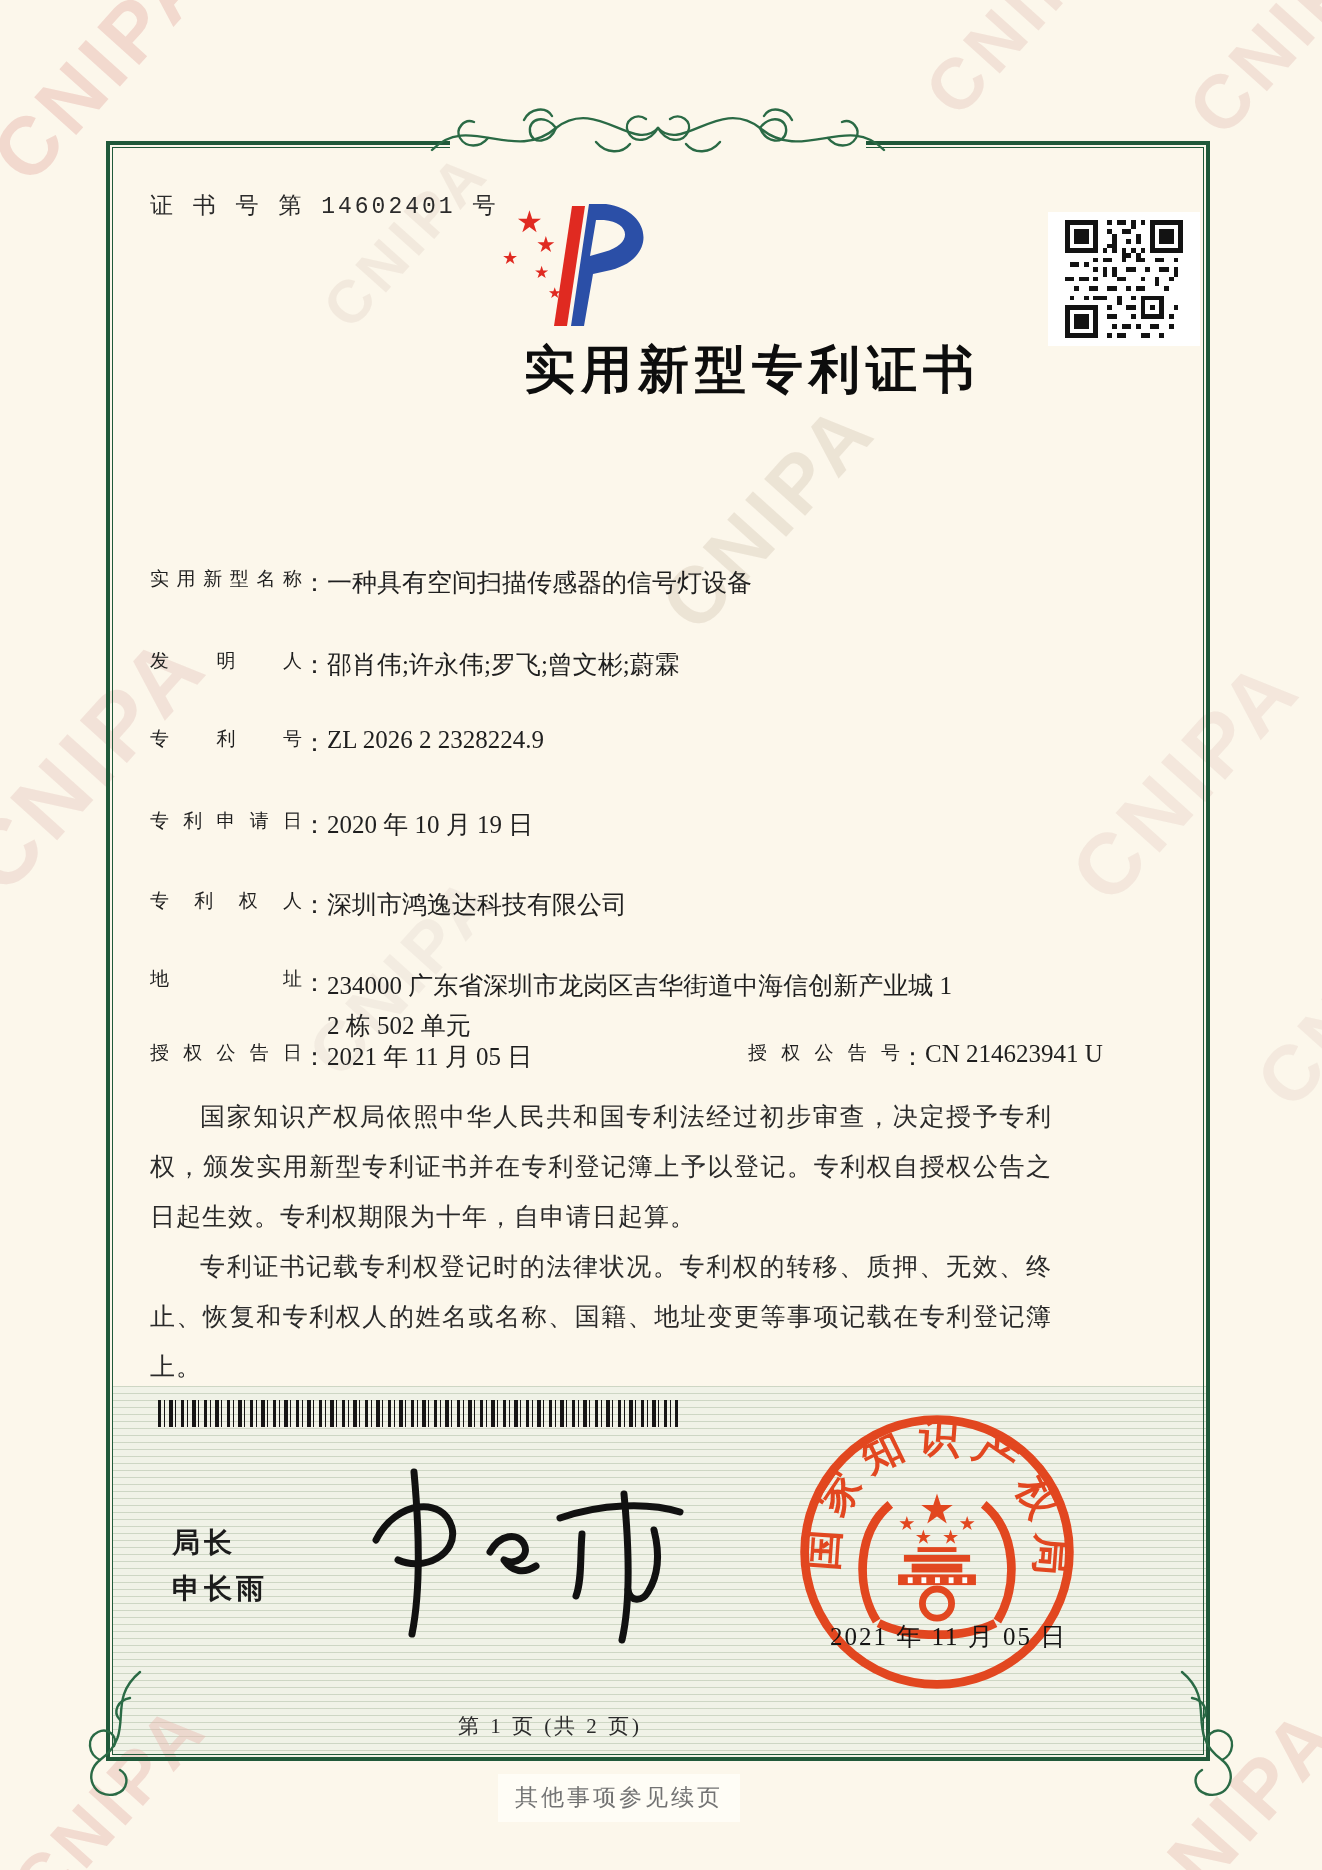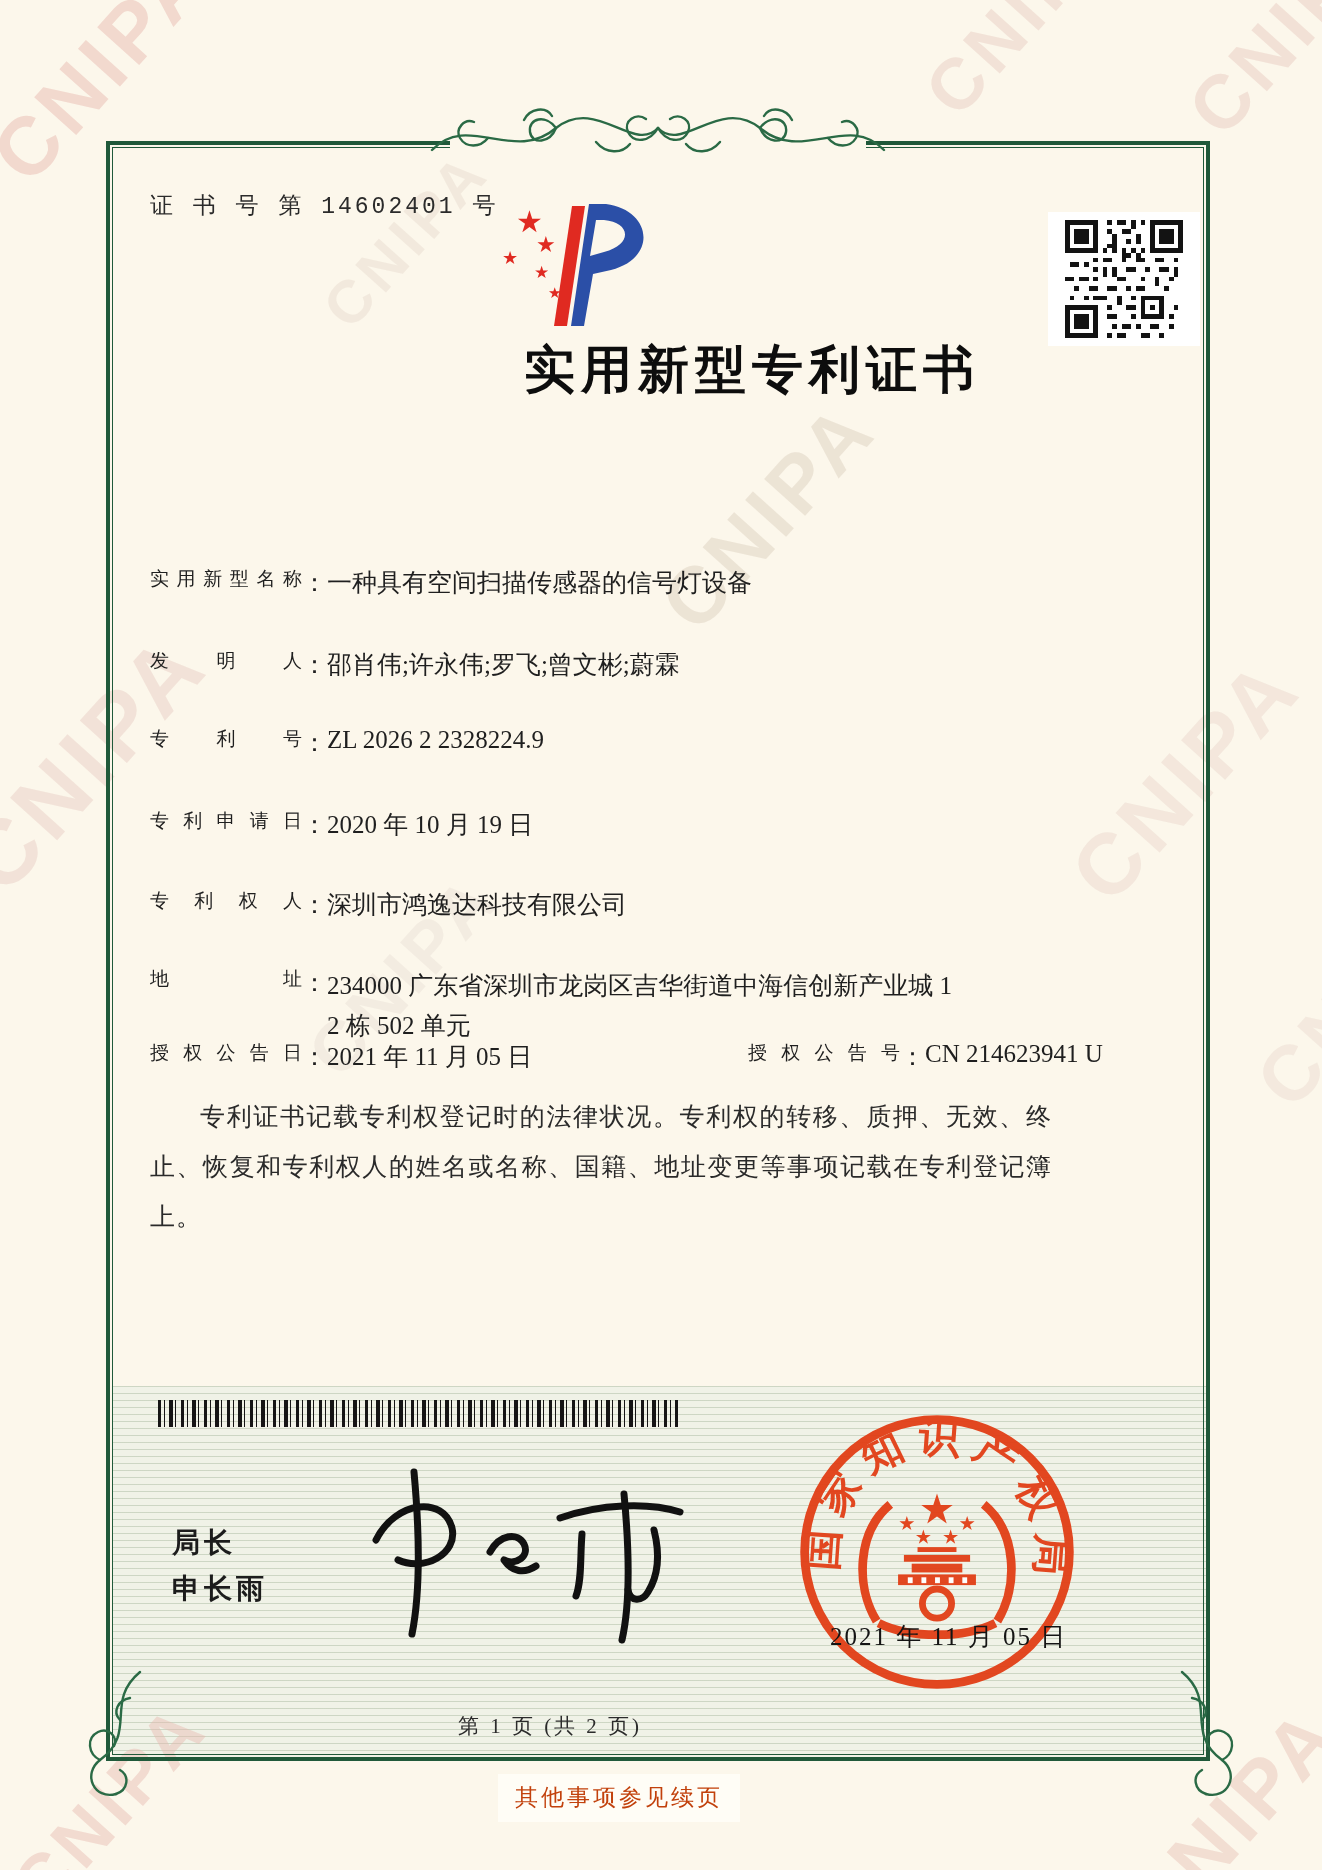--- a/index.html
+++ b/index.html
@@ -68,21 +68,21 @@
     position:absolute;left:830px;top:1620px;z-index:7;
     font-size:25px;letter-spacing:2px;color:#141414;white-space:nowrap;
   }
   .pageinfo{
     position:absolute;left:150px;top:1712px;width:800px;text-align:center;
     font-size:21px;letter-spacing:3px;z-index:5;color:#2b2b2b;
   }
   .note-strip{
     position:absolute;left:498px;top:1774px;width:242px;height:48px;z-index:6;
     background:#fffdf6;text-align:center;line-height:48px;
-    font-size:23px;letter-spacing:3px;color:#c2410c;
+    font-size:23px;letter-spacing:3px;color:#737373;
   }
   .qr-pad{position:absolute;left:1048px;top:212px;width:152px;height:134px;background:#ffffff;z-index:4;}
   .qr{position:absolute;left:1058px;top:220px;width:132px;height:118px;z-index:5;}
   .logo{position:absolute;left:478px;top:180px;width:175px;height:155px;z-index:5;}
   .sig{position:absolute;left:348px;top:1456px;width:350px;height:200px;z-index:6;}
   .orn-top{position:absolute;left:428px;top:98px;width:460px;height:86px;z-index:4;}
   .orn-bl{position:absolute;left:80px;top:1668px;width:72px;height:142px;z-index:6;}
   .orn-br{position:absolute;left:1170px;top:1668px;width:72px;height:142px;z-index:6;transform:scaleX(-1);}
 </style>
 </head>
@@ -187,20 +187,21 @@
 2 栋 502 单元</span>
 </div>
 <div class="frow" style="top:1040px">
   <span class="flabel">授权公告日</span><span class="fcolon">：</span><span class="fvalue">2021 年 11 月 05 日</span>
   <span class="grant2">
     <span class="flabel">授权公告号</span><span class="fcolon">：</span><span class="fvalue">CN 214623941 U</span>
   </span>
 </div>
 
 <div class="bodytext">
+  <p>国家知识产权局依照中华人民共和国专利法经过初步审查，决定授予专利权，颁发实用新型专利证书并在专利登记簿上予以登记。专利权自授权公告之日起生效。专利权期限为十年，自申请日起算。</p>
   <p>专利证书记载专利权登记时的法律状况。专利权的转移、质押、无效、终止、恢复和专利权人的姓名或名称、国籍、地址变更等事项记载在专利登记簿上。</p>
 </div>
 
 <div class="barcode"></div>
 
 <div class="director" style="top:1524px">局长</div>
 <div class="director" style="top:1570px">申长雨</div>
 
 <svg class="sig" viewBox="0 0 350 200">
   <g stroke="#111" stroke-width="7" fill="none" stroke-linecap="round" stroke-linejoin="round">

